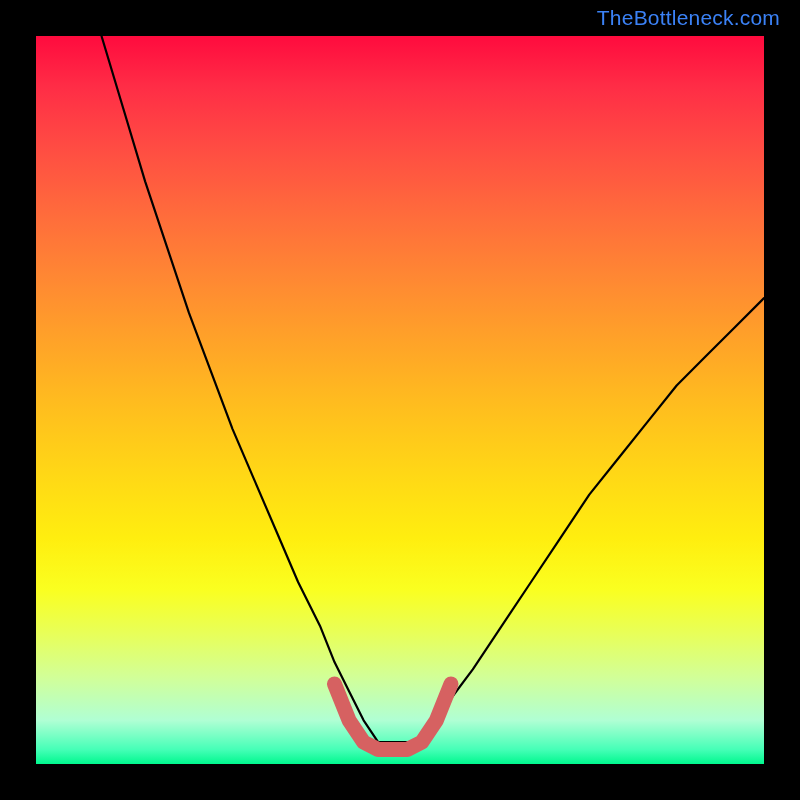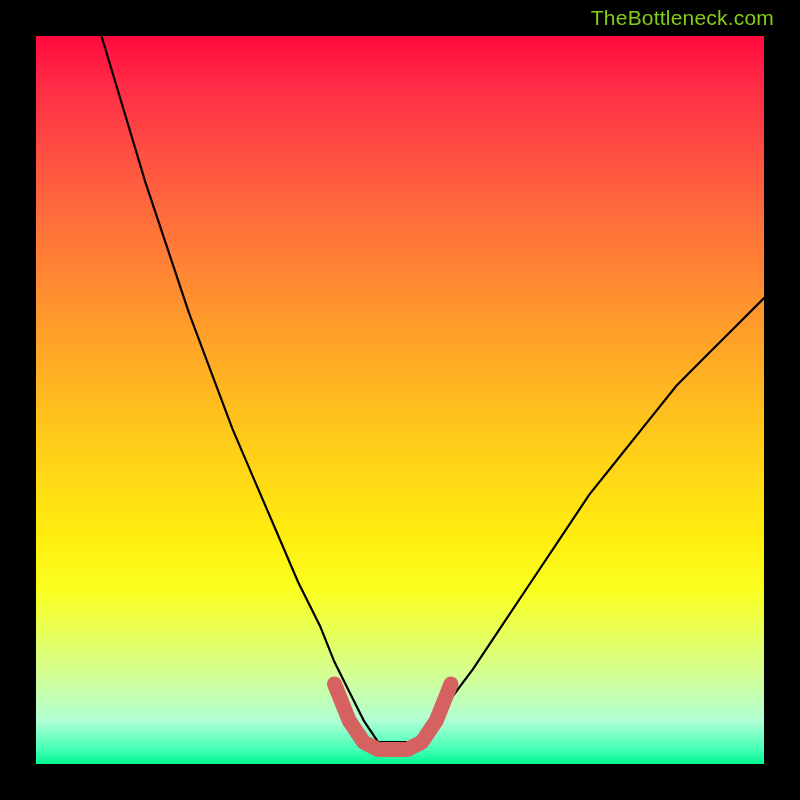--- a/index.html
+++ b/index.html
@@ -37,22 +37,22 @@
       #e8ff58 82%,
       #d2ff97 88%,
       #b0ffd4 94%,
       #46ffb7 98%,
       #00f88e 100%
     );
   }
   .watermark {
     position: absolute;
     top: 6px;
-    right: 26px;
-    color: #84cc16;
+    right: 20px;
+    color: #3b82f6;
     font-size: 21px;
     letter-spacing: 0.2px;
     user-select: none;
     margin-left: 31px;
   }
   svg.curve-layer {
     position: absolute;
     left: 0;
     top: 0;
     width: 728px;

